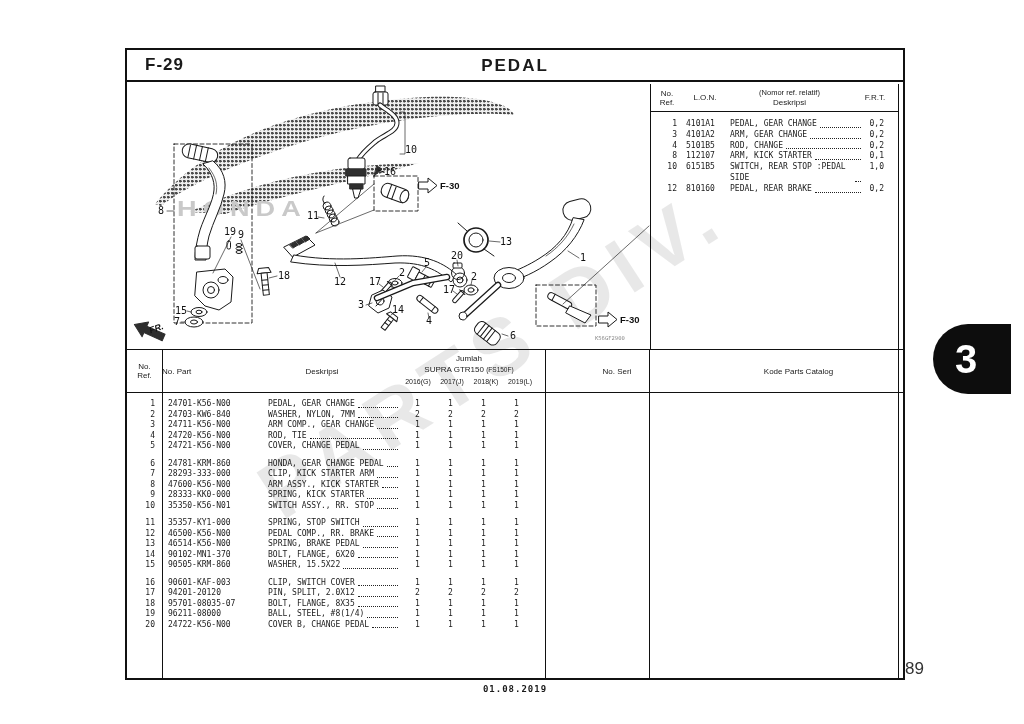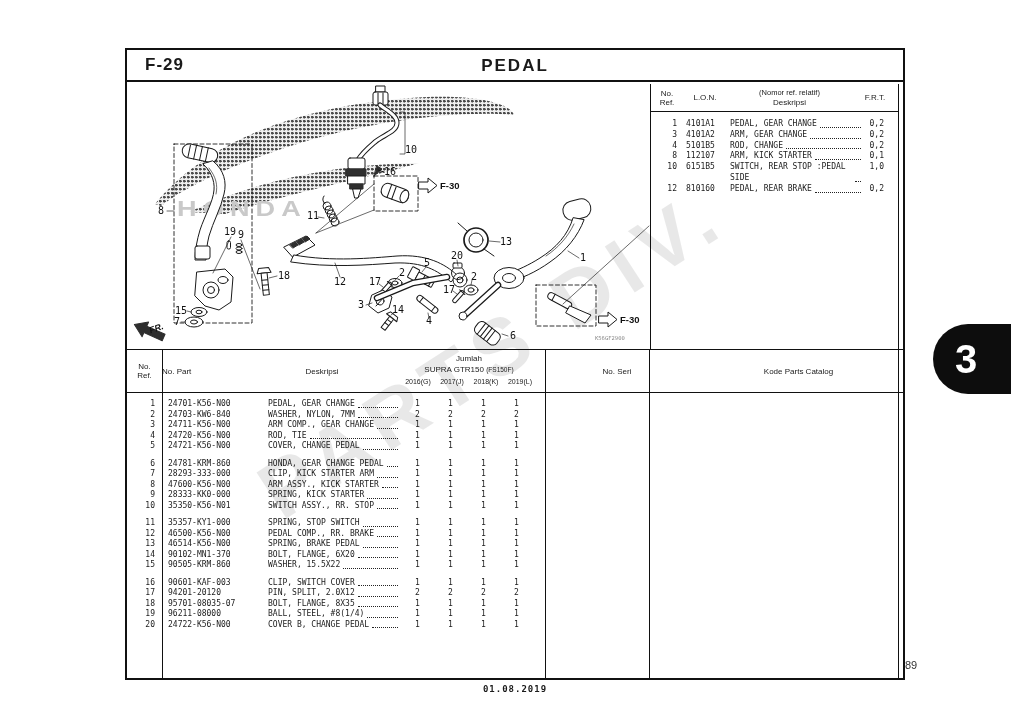--- a/index.html
+++ b/index.html
@@ -69,21 +69,21 @@
   .p-row{display:flex;font:8px/10.5px "DejaVu Sans Mono",monospace;}
   .p-row.gap{margin-top:7px;}
   .c-ref{width:28px;text-align:right;}
   .c-part{width:100px;margin-left:13px;}
   .c-desc{width:133px;display:flex;min-width:0;}
   .c-qty{width:132px;display:grid;grid-template-columns:repeat(4,1fr);text-align:center;}
   
   .tab3{position:absolute;left:933px;top:324px;width:78px;height:70px;background:#0d0d0d;
         border-radius:35px 0 0 35px;color:#fff;font-size:40px;font-weight:bold;
         display:flex;align-items:center;justify-content:center;padding-right:12px;box-sizing:border-box;}
-  .pagenum{position:absolute;left:905px;top:659px;font-size:11px;color:#333;}
+  .pagenum{position:absolute;left:905px;top:659px;font-size:17px;color:#333;}
   .pdate{position:absolute;left:125px;top:684px;width:780px;text-align:center;
          font:bold 9px "DejaVu Sans Mono",monospace;letter-spacing:1px;}
 </style>
 </head>
 <body>
 
 <div class="screen">
   <div class="frame">
 
     <div class="watermark">PARTS DIV.</div>

